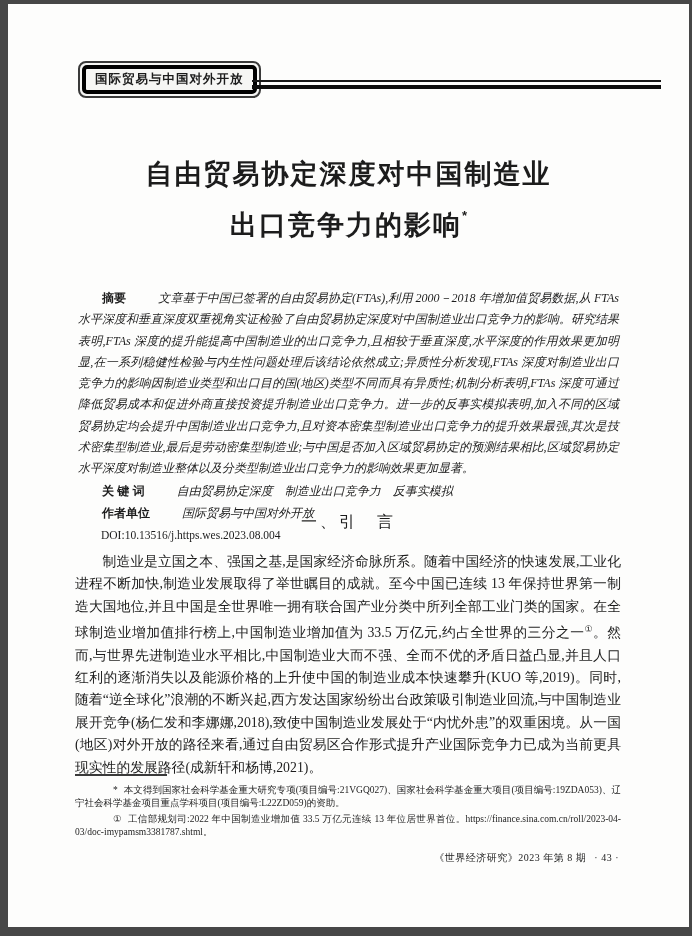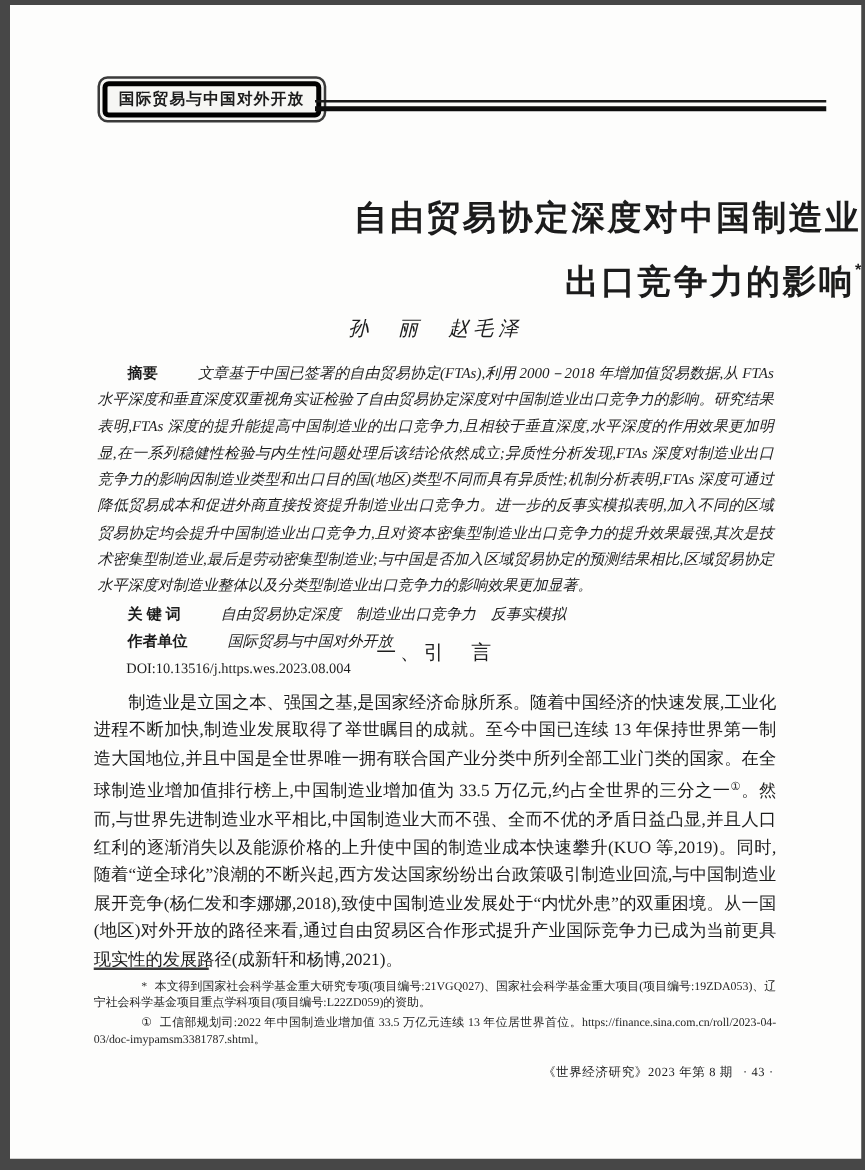--- a/index.html
+++ b/index.html
@@ -30,21 +30,21 @@
     white-space:nowrap;
   }
   
   .header-rule{position:absolute;left:244px;right:28px;top:76px;}
   .header-rule .thin{height:2px;background:#191919;}
   .header-rule .gap{height:3px;}
   .header-rule .thick{height:4px;background:#0d0d0d;}
   
   .title{
     position:absolute;left:0;top:150px;width:100%;
-    text-align:right;
+    text-align:center;
     font-family:"Liberation Sans","DejaVu Sans",sans-serif;
     font-weight:bold;font-size:27px;line-height:41px;
     letter-spacing:2px;
   }
   .title sup{font-size:13px;vertical-align:14px;letter-spacing:0;}
   .authors{
     position:absolute;left:0;top:249px;width:100%;
     text-align:center;font-style:italic;
     font-size:16px;letter-spacing:4px;
   }
@@ -109,21 +109,20 @@
       <div class="thin"></div>
       <div class="gap"></div>
       <div class="thick"></div>
     </div>
 
     <div class="title">
       <div>自由贸易协定深度对中国制造业</div>
       <div><span>出口竞争力的影响</span><sup>*</sup></div>
     </div>
 
-    <div class="authors">孙　丽　赵毛泽</div>
 
     <div class="abstract">
       <p class="indent"><span class="abs-label">摘要</span>　<span class="abs-text">文章基于中国已签署的自由贸易协定(FTAs),利用 2000－2018 年增加值贸易数据,从 FTAs 水平深度和垂直深度双重视角实证检验了自由贸易协定深度对中国制造业出口竞争力的影响。研究结果表明,FTAs 深度的提升能提高中国制造业的出口竞争力,且相较于垂直深度,水平深度的作用效果更加明显,在一系列稳健性检验与内生性问题处理后该结论依然成立;异质性分析发现,FTAs 深度对制造业出口竞争力的影响因制造业类型和出口目的国(地区)类型不同而具有异质性;机制分析表明,FTAs 深度可通过降低贸易成本和促进外商直接投资提升制造业出口竞争力。进一步的反事实模拟表明,加入不同的区域贸易协定均会提升中国制造业出口竞争力,且对资本密集型制造业出口竞争力的提升效果最强,其次是技术密集型制造业,最后是劳动密集型制造业;与中国是否加入区域贸易协定的预测结果相比,区域贸易协定水平深度对制造业整体以及分类型制造业出口竞争力的影响效果更加显著。</span></p>
       <p class="indent meta"><span class="abs-label">关 键 词</span>　<span class="abs-text">自由贸易协定深度　制造业出口竞争力　反事实模拟</span></p>
       <p class="indent meta"><span class="abs-label">作者单位</span>　<span class="abs-text">国际贸易与中国对外开放</span></p>
       <p class="indent meta doi-line">DOI:10.13516/j.https.wes.2023.08.004</p>
     </div>
 
     <div class="section-heading">一、引　言</div>
 

